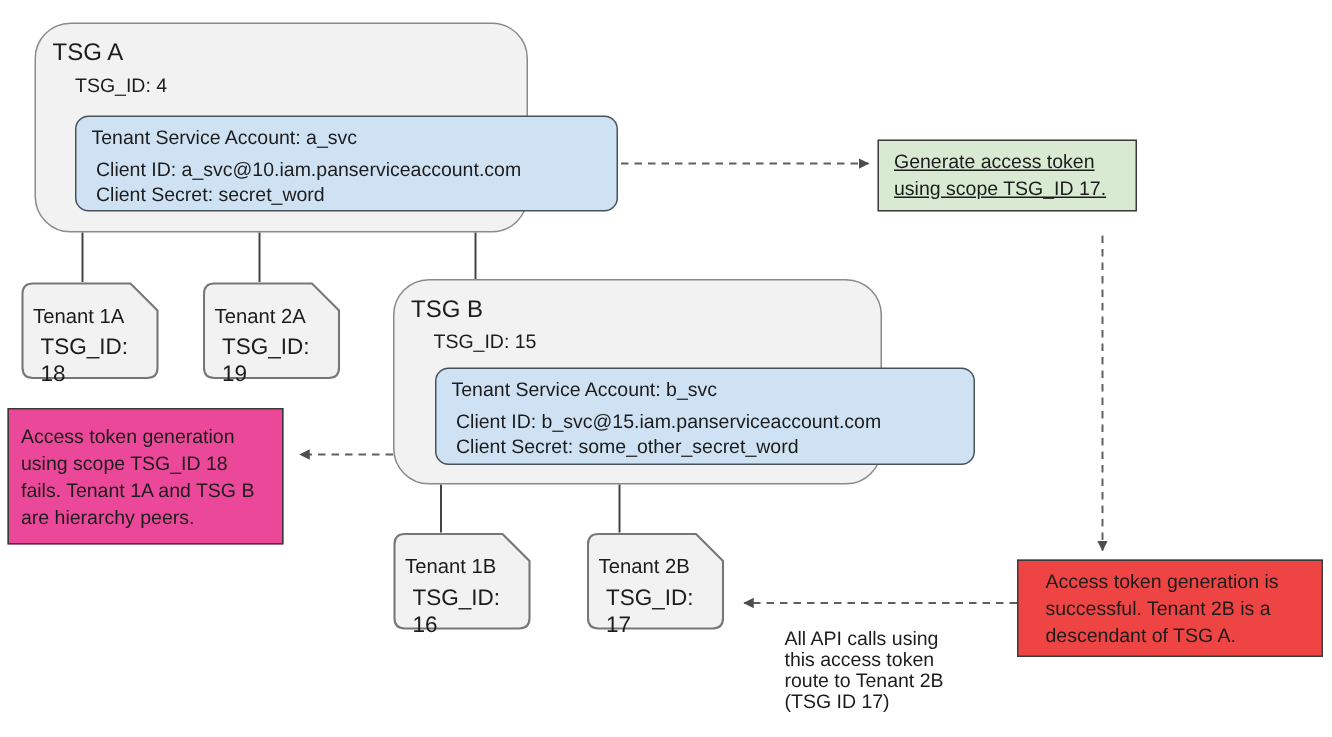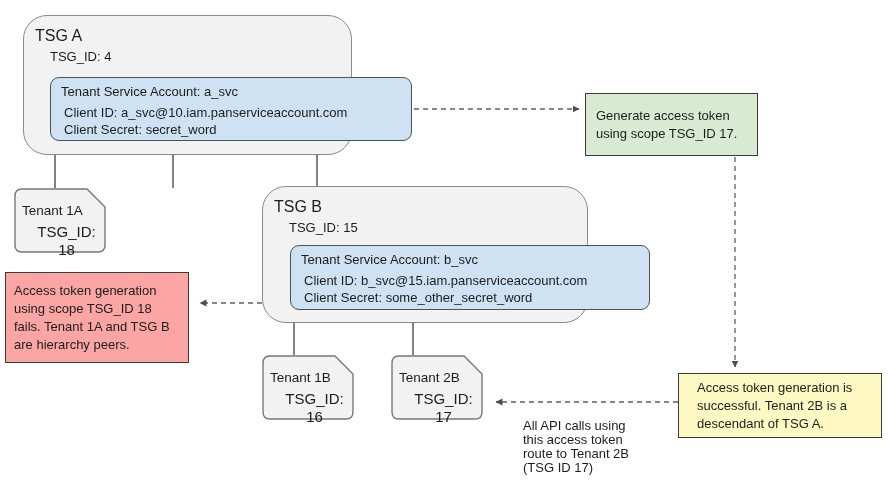--- a/index.html
+++ b/index.html
@@ -14,32 +14,32 @@
     background:#f2f2f2;border:1.5px solid #8a8a8a;border-radius:24px;
   }
   .tsg-title{font-size:16px;line-height:20px;padding:10px 0 0 11px;}
   .tsg-id{font-size:13px;line-height:17px;padding:2px 0 0 26px;}
   .svc{
     background:#cfe2f3;border:1.5px solid #49525b;border-radius:9px;z-index:2;
     padding:5px 10px 0 10px;font-size:13px;line-height:17px;
   }
   .svc-title{margin-bottom:4px;}
   .svc-line{margin-left:3px;}
-  .tenant{width:92px;height:65px;text-align:center;}
+  .tenant{width:92px;height:65px;}
   .tenant svg{position:absolute;left:0;top:0;}
   .tenant-name{position:absolute;left:8px;top:14px;font-size:13.5px;line-height:18px;}
   .tenant-id{position:absolute;left:13px;top:35px;font-size:15px;line-height:18px;}
   .note{
     border:1px solid #3a3a3a;font-size:13px;line-height:18px;
     white-space:pre-line;display:flex;flex-direction:column;justify-content:center;
     z-index:2;
   }
   .note.green{background:#d9ead3;padding-left:10px;}
-  .note.red{background:#fca5a5;padding-left:8px;}
-  .note.purple{background:#fef9c3;padding-left:18px;}
+  .note.red{background:#ec4899;padding-left:8px;}
+  .note.purple{background:#ef4444;padding-left:18px;}
   .free-text{
     position:absolute;font-size:13px;line-height:14px;white-space:pre-line;z-index:1;
   }
 </style>
 </head>
 <body>
 
 <div class="canvas">
 
   <svg class="connectors" width="888" height="491" viewBox="0 0 888 491">
@@ -84,38 +84,45 @@
   </div>
 
   <div class="node tenant" style="left:14px;top:188px;">
     <svg width="92" height="65">
       <path d="M8 1 H73 L91 19 V57 Q91 64 84 64 H8 Q1 64 1 57 V8 Q1 1 8 1 Z" fill="#f2f2f2" stroke="#777777" stroke-width="1.4"></path>
     </svg>
     <div class="tenant-name">Tenant 1A</div>
     <div class="tenant-id">TSG_ID: 18</div>
   </div>
 
+  <div class="node tenant" style="left:135px;top:188px;">
+    <svg width="92" height="65">
+      <path d="M8 1 H73 L91 19 V57 Q91 64 84 64 H8 Q1 64 1 57 V8 Q1 1 8 1 Z" fill="#f2f2f2" stroke="#777777" stroke-width="1.4"></path>
+    </svg>
+    <div class="tenant-name">Tenant 2A</div>
+    <div class="tenant-id">TSG_ID: 19</div>
+  </div>
 
   <div class="node tenant" style="left:262px;top:355px;">
     <svg width="92" height="65">
       <path d="M8 1 H73 L91 19 V57 Q91 64 84 64 H8 Q1 64 1 57 V8 Q1 1 8 1 Z" fill="#f2f2f2" stroke="#777777" stroke-width="1.4"></path>
     </svg>
     <div class="tenant-name">Tenant 1B</div>
     <div class="tenant-id">TSG_ID: 16</div>
   </div>
 
   <div class="node tenant" style="left:391px;top:355px;">
     <svg width="92" height="65">
       <path d="M8 1 H73 L91 19 V57 Q91 64 84 64 H8 Q1 64 1 57 V8 Q1 1 8 1 Z" fill="#f2f2f2" stroke="#777777" stroke-width="1.4"></path>
     </svg>
     <div class="tenant-name">Tenant 2B</div>
     <div class="tenant-id">TSG_ID: 17</div>
   </div>
 
-  <div class="node note green" style="left:585px;top:93px;width:173px;height:63px;">Generate access token
+  <div class="node note green" style="left:585px;top:93px;width:173px;height:48px;text-decoration:underline;">Generate access token
 using scope TSG_ID 17.</div>
 
   <div class="node note red" style="left:5px;top:272px;width:184px;height:91px;">Access token generation
 using scope TSG_ID 18
 fails. Tenant 1A and TSG B
 are hierarchy peers.</div>
 
   <div class="node note purple" style="left:678px;top:373px;width:204px;height:65px;">Access token generation is
 successful. Tenant 2B is a
 descendant of TSG A.</div>

